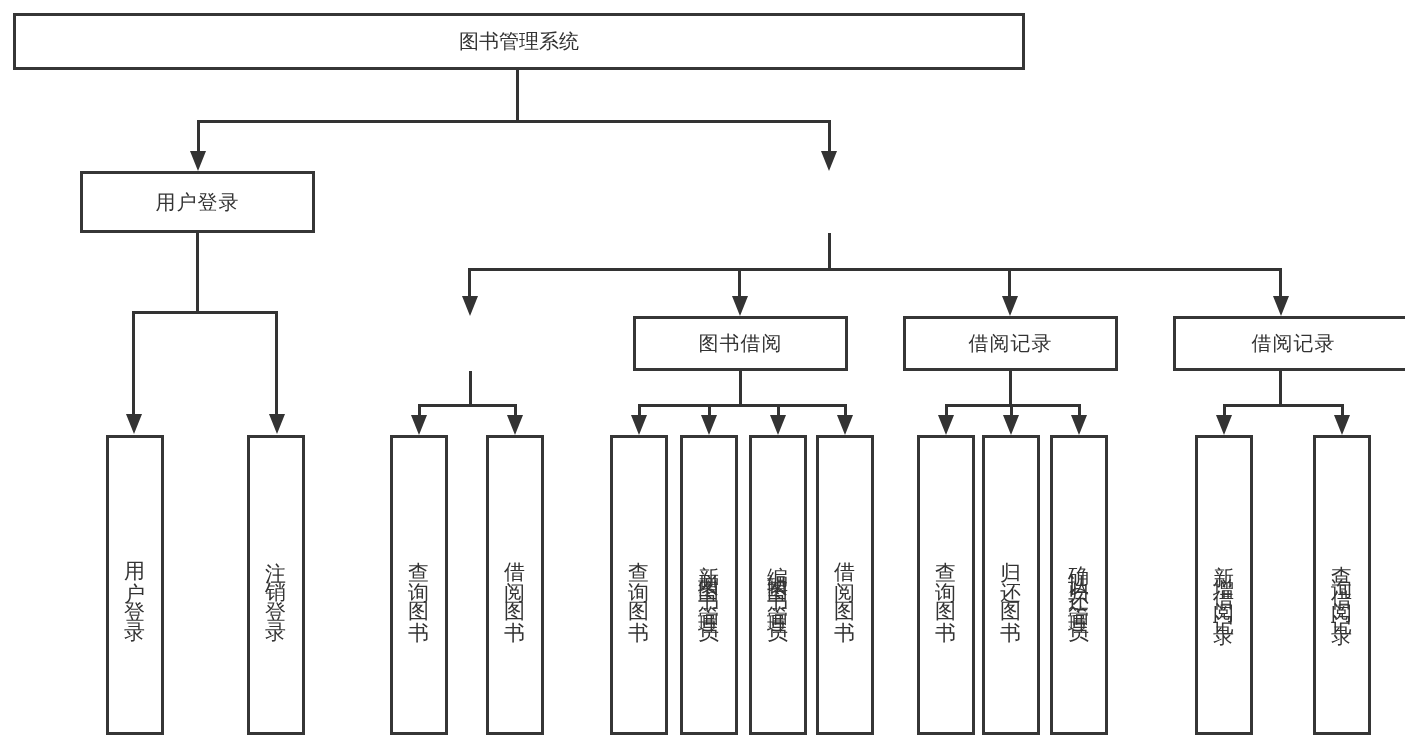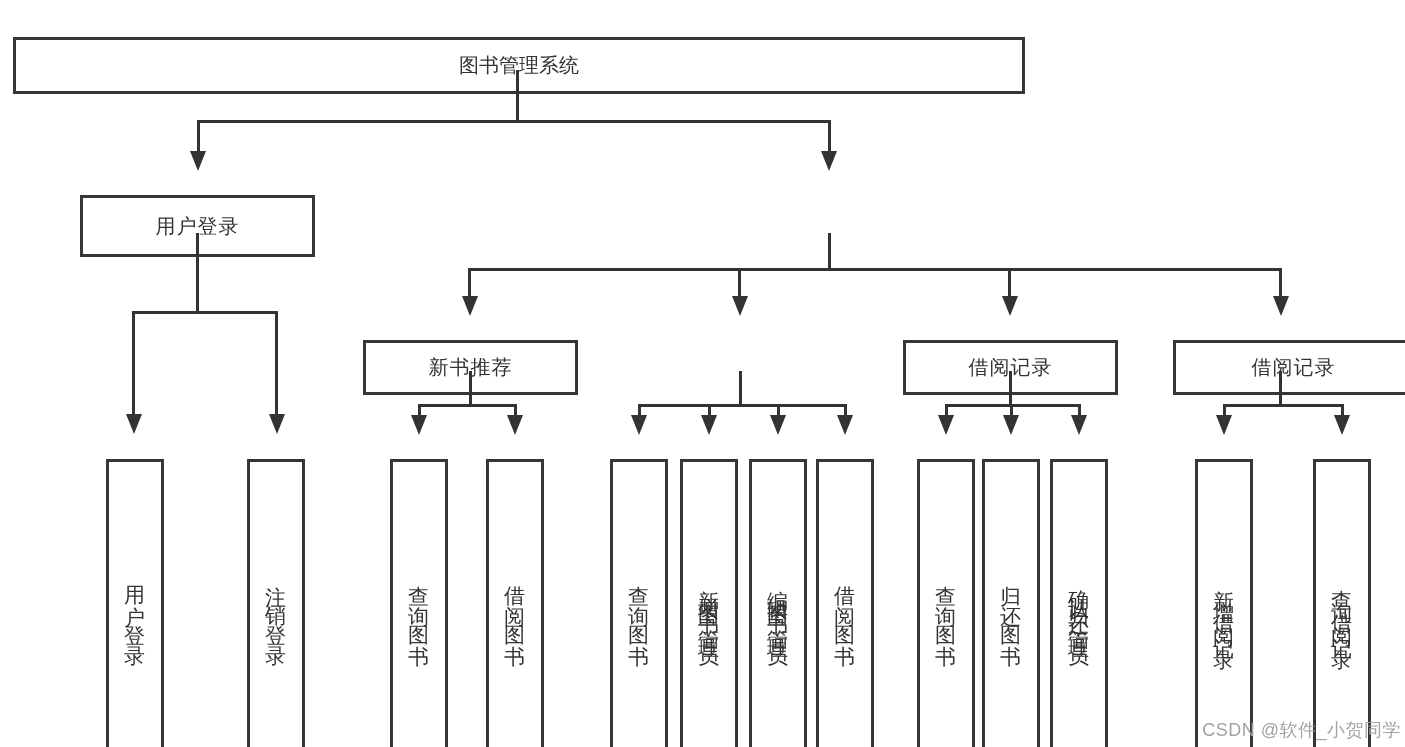--- a/index.html
+++ b/index.html
@@ -10,21 +10,20 @@
     font-family:"Liberation Sans","DejaVu Sans",sans-serif;
     overflow:hidden;
   }
   .node{
     position:absolute;
     box-sizing:border-box;
     background:#ffffff;
     border:3px solid #363636;
     display:flex;align-items:center;justify-content:center;
     color:#333333;
-    margin-top:24px;
   }
   .hnode{font-size:20px;letter-spacing:1px;}
   .root{left:13px;top:13px;width:1012px;height:57px;font-size:20px;}
   .leaf{top:435px;width:58px;height:300px;}
   .vtext{
     writing-mode:vertical-rl;
     text-orientation:mixed;
     font-size:21px;
     color:#333333;
     line-height:1;
@@ -80,22 +79,22 @@
   <div class="hline" style="left:468px;top:268px;width:814px;"></div>
   <div class="vline" style="left:468px;top:268px;height:29px;"></div>
   <div class="arrow" style="left:461.5px;top:296px;"></div>
   <div class="vline" style="left:738px;top:268px;height:29px;"></div>
   <div class="arrow" style="left:731.5px;top:296px;"></div>
   <div class="vline" style="left:1008px;top:268px;height:29px;"></div>
   <div class="arrow" style="left:1001.5px;top:296px;"></div>
   <div class="vline" style="left:1279px;top:268px;height:29px;"></div>
   <div class="arrow" style="left:1272.5px;top:296px;"></div>
 
-  <div class="node hnode" style="left:363px;top:316px;width:215px;height:55px;">
-    <span>新书推荐</span>
+  <div class="node hnode" style="left:633px;top:316px;width:215px;height:55px;">
+    <span>图书借阅</span>
   </div>
   <div class="node hnode" style="left:903px;top:316px;width:215px;height:55px;">
     <span>借阅记录</span>
   </div>
   <div class="node hnode" style="left:1173px;top:316px;width:241px;height:55px;">
     <span>借阅记录</span>
   </div>
 
   <div class="vline" style="left:468.5px;top:371px;height:33px;"></div>
   <div class="hline" style="left:417.5px;top:404px;width:99px;"></div>
@@ -164,15 +163,14 @@
   <div class="node leaf" style="left:1050px;">
     <span class="vtext ls9">确认归还（管理员）</span>
   </div>
   <div class="node leaf" style="left:1195px;">
     <span class="vtext ls6">新增借阅记录</span>
   </div>
   <div class="node leaf" style="left:1313px;">
     <span class="vtext ls6">查询借阅记录</span>
   </div>
 
-  <div class="watermark">CSDN @软件_小贺同学</div>
 
 </div>
 
 </body></html>

